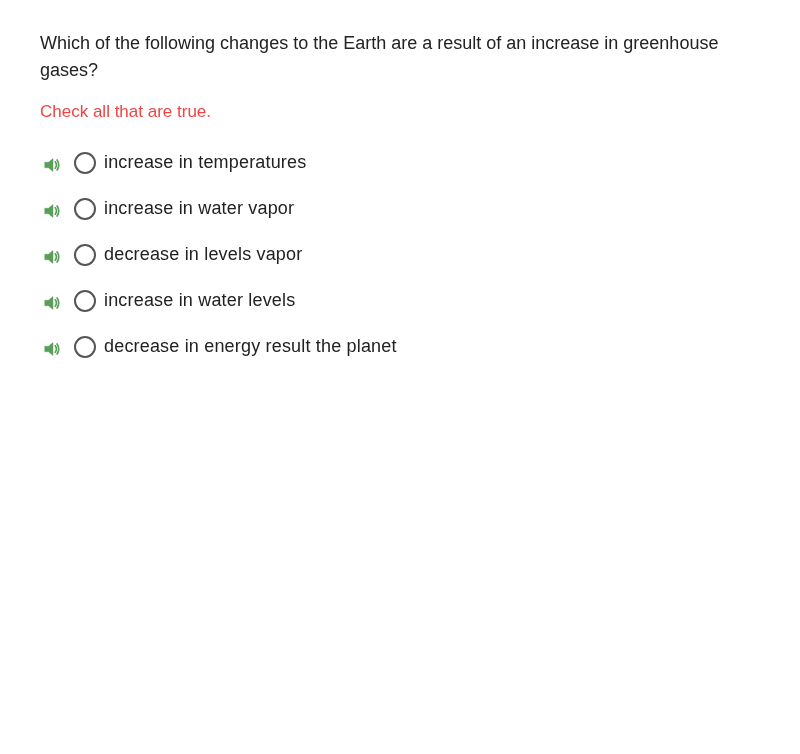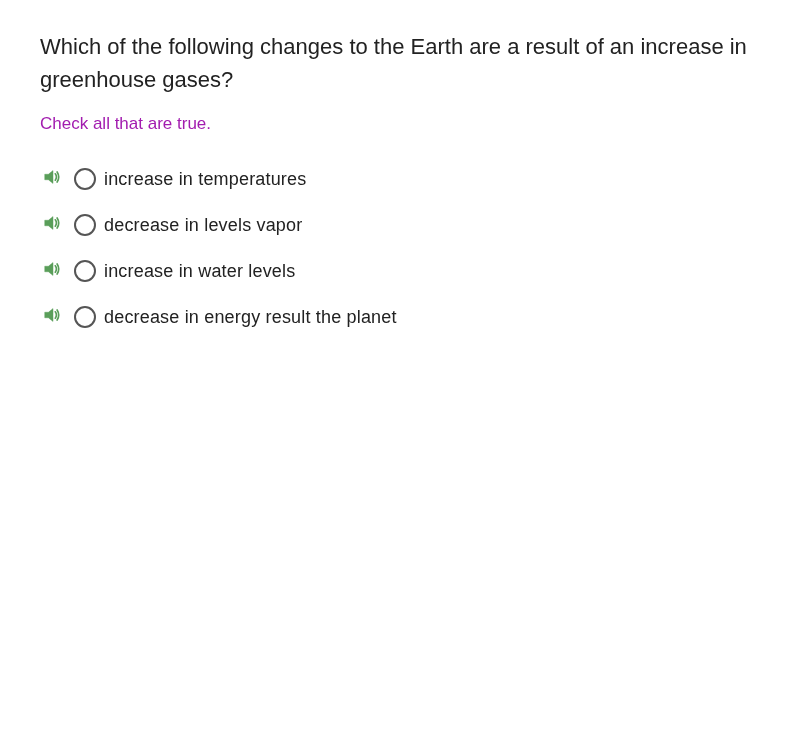--- a/index.html
+++ b/index.html
@@ -14,39 +14,39 @@
       font-size: 18px;
       color: #222222;
       width: 800px;
       min-height: 754px;
       padding: 30px 40px;
     }
 
     .question-text {
       line-height: 1.5;
       margin-bottom: 18px;
-      font-size: 22px;
+      font-size: 18px;
     }
 
     .instruction-text {
       font-size: 17px;
       margin-bottom: 22px;
-      color: #a21caf;
+      color: #ef4444;
     }
 
     .options-list {
       list-style: none;
       display: flex;
       flex-direction: column;
       gap: 4px;
     }
 
     .option-item {
       display: flex;
-      align-items: flex-end;
+      align-items: flex-start;
       gap: 8px;
       padding: 8px 0;
       cursor: pointer;
     }
 
     .speaker-icon {
       display: inline-flex;
       align-items: center;
       justify-content: center;
       width: 26px;
@@ -108,20 +108,33 @@
     <li class="option-item">
       <span class="speaker-icon">
       <svg class="speaker-svg" viewBox="0 0 24 24" fill="none" xmlns="http://www.w3.org/2000/svg">
 
         <polygon points="3,9 3,15 7,15 12,19 12,5 7,9" fill="#5a9e5a" stroke="#5a9e5a" stroke-width="0.5"></polygon>
 
         <path d="M14.5,8.5 Q17,12 14.5,15.5" stroke="#5a9e5a" stroke-width="1.8" fill="none" stroke-linecap="round"></path>
         <path d="M16.5,6.5 Q20,12 16.5,17.5" stroke="#5a9e5a" stroke-width="1.8" fill="none" stroke-linecap="round"></path>
       </svg>
     </span>
+      <input type="checkbox" class="option-checkbox" id="opt2" style="">
+      <label class="option-label" for="opt2">increase in water vapor</label>
+    </li>
+    <li class="option-item">
+      <span class="speaker-icon">
+      <svg class="speaker-svg" viewBox="0 0 24 24" fill="none" xmlns="http://www.w3.org/2000/svg">
+
+        <polygon points="3,9 3,15 7,15 12,19 12,5 7,9" fill="#5a9e5a" stroke="#5a9e5a" stroke-width="0.5"></polygon>
+
+        <path d="M14.5,8.5 Q17,12 14.5,15.5" stroke="#5a9e5a" stroke-width="1.8" fill="none" stroke-linecap="round"></path>
+        <path d="M16.5,6.5 Q20,12 16.5,17.5" stroke="#5a9e5a" stroke-width="1.8" fill="none" stroke-linecap="round"></path>
+      </svg>
+    </span>
       <input type="checkbox" class="option-checkbox" id="opt3" style="">
       <label class="option-label" for="opt3">decrease in levels vapor</label>
     </li>
     <li class="option-item">
       <span class="speaker-icon">
       <svg class="speaker-svg" viewBox="0 0 24 24" fill="none" xmlns="http://www.w3.org/2000/svg">
 
         <polygon points="3,9 3,15 7,15 12,19 12,5 7,9" fill="#5a9e5a" stroke="#5a9e5a" stroke-width="0.5"></polygon>
 
         <path d="M14.5,8.5 Q17,12 14.5,15.5" stroke="#5a9e5a" stroke-width="1.8" fill="none" stroke-linecap="round"></path>

